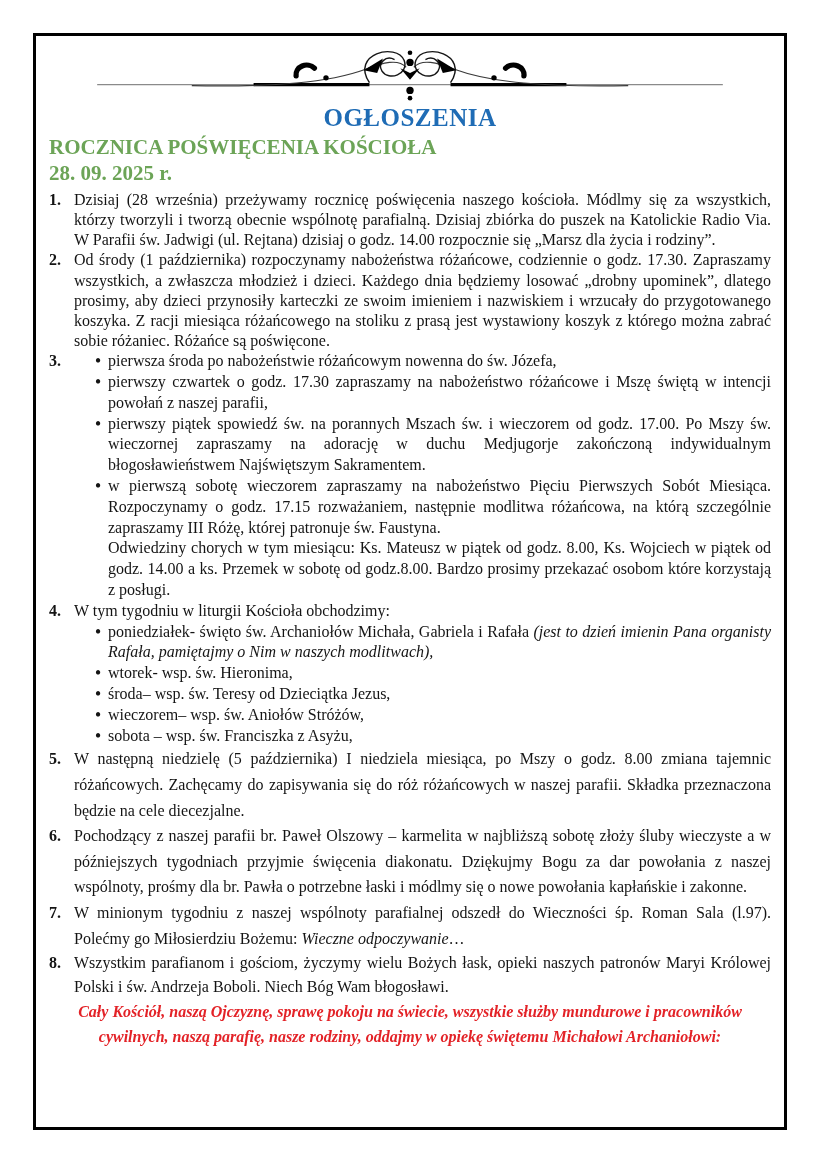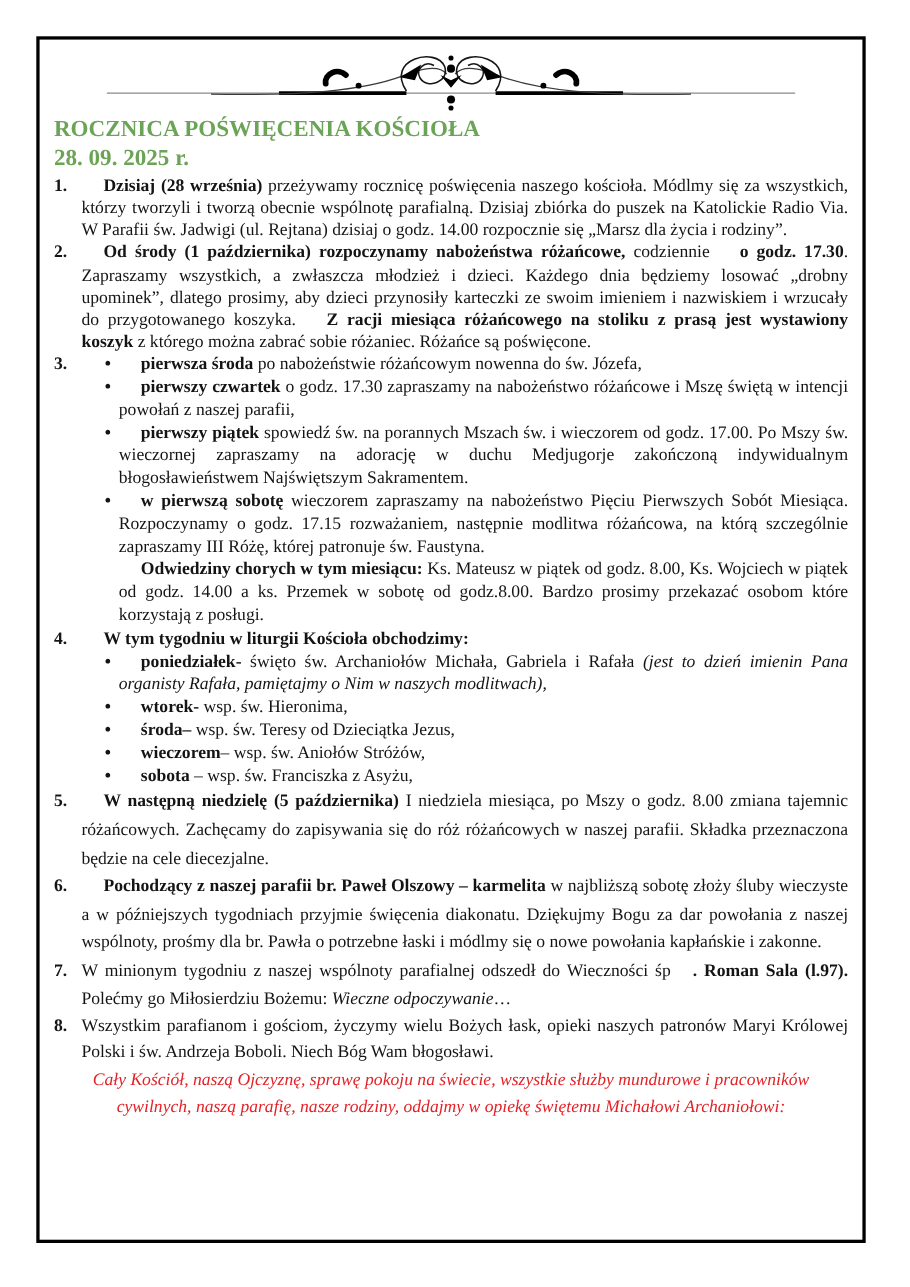--- a/index.html
+++ b/index.html
@@ -48,30 +48,30 @@
     color:var(--title-green,#6ca457);
   }
   .announcements{margin:0;padding:0;font-size:16px;}
   .item{display:grid;grid-template-columns:25px 1fr;}
   .num{font-weight:bold;}
   .content{text-align:justify;}
   .tight .content,.tight .num{line-height:1.26;}
   .bullets-item .content,.bullets-item .num{line-height:1.30;}
   .loose .content,.loose .num{line-height:1.60;}
   .medium .content,.medium .num{line-height:1.50;}
-  .b{font-weight:bold;margin-left:20px;}
+  .b{font-weight:normal;}
   .i{font-style:italic;}
   .bullet-row{display:grid;grid-template-columns:20px 1fr;margin-left:14px;line-height:1.30;}
   .bullet-marker{font-weight:bold;text-align:center;}
   .bullet-text{text-align:justify;}
   .closing{
     margin-top:1px;
     text-align:center;
     font-size:16px;
-    font-weight:normal;
+    font-weight:bold;
     font-style:italic;
     color:var(--closing-red,#e32227);
     line-height:1.55;
   }
 </style>
 </head>
 <body>
 
 <div class="page">
   <div class="border-box">
@@ -91,20 +91,21 @@
         <g fill="#000">
           <circle cx="330" cy="7" r="2.4"></circle>
           <circle cx="330" cy="17" r="3.8"></circle>
           <path d="M320 23 L330 35 L340 23 L330 28 Z"></path>
           <circle cx="330" cy="46" r="3.8"></circle>
           <circle cx="330" cy="54" r="2.4"></circle>
         </g>
       </svg>
     </div>
 
+    <h1 class="title-blue">OGŁOSZENIA</h1>
     <h2 class="title-green">ROCZNICA POŚWIĘCENIA KOŚCIOŁA</h2>
     <h2 class="date-green">28. 09. 2025 r.</h2>
 
     <div id="announcements" class="announcements">
         <div class="item tight">
           <span class="num">1.</span>
           <div>
             <div class="content"><span class="b ">Dzisiaj (28 września) </span><span class="">przeżywamy rocznicę poświęcenia naszego kościoła. Módlmy się za wszystkich, którzy tworzyli i tworzą obecnie wspólnotę parafialną. Dzisiaj zbiórka do puszek na Katolickie Radio Via.  W Parafii św. Jadwigi (ul. Rejtana) dzisiaj o godz. 14.00 rozpocznie się „Marsz dla życia i rodziny”.</span></div>
           </div>
         </div>

